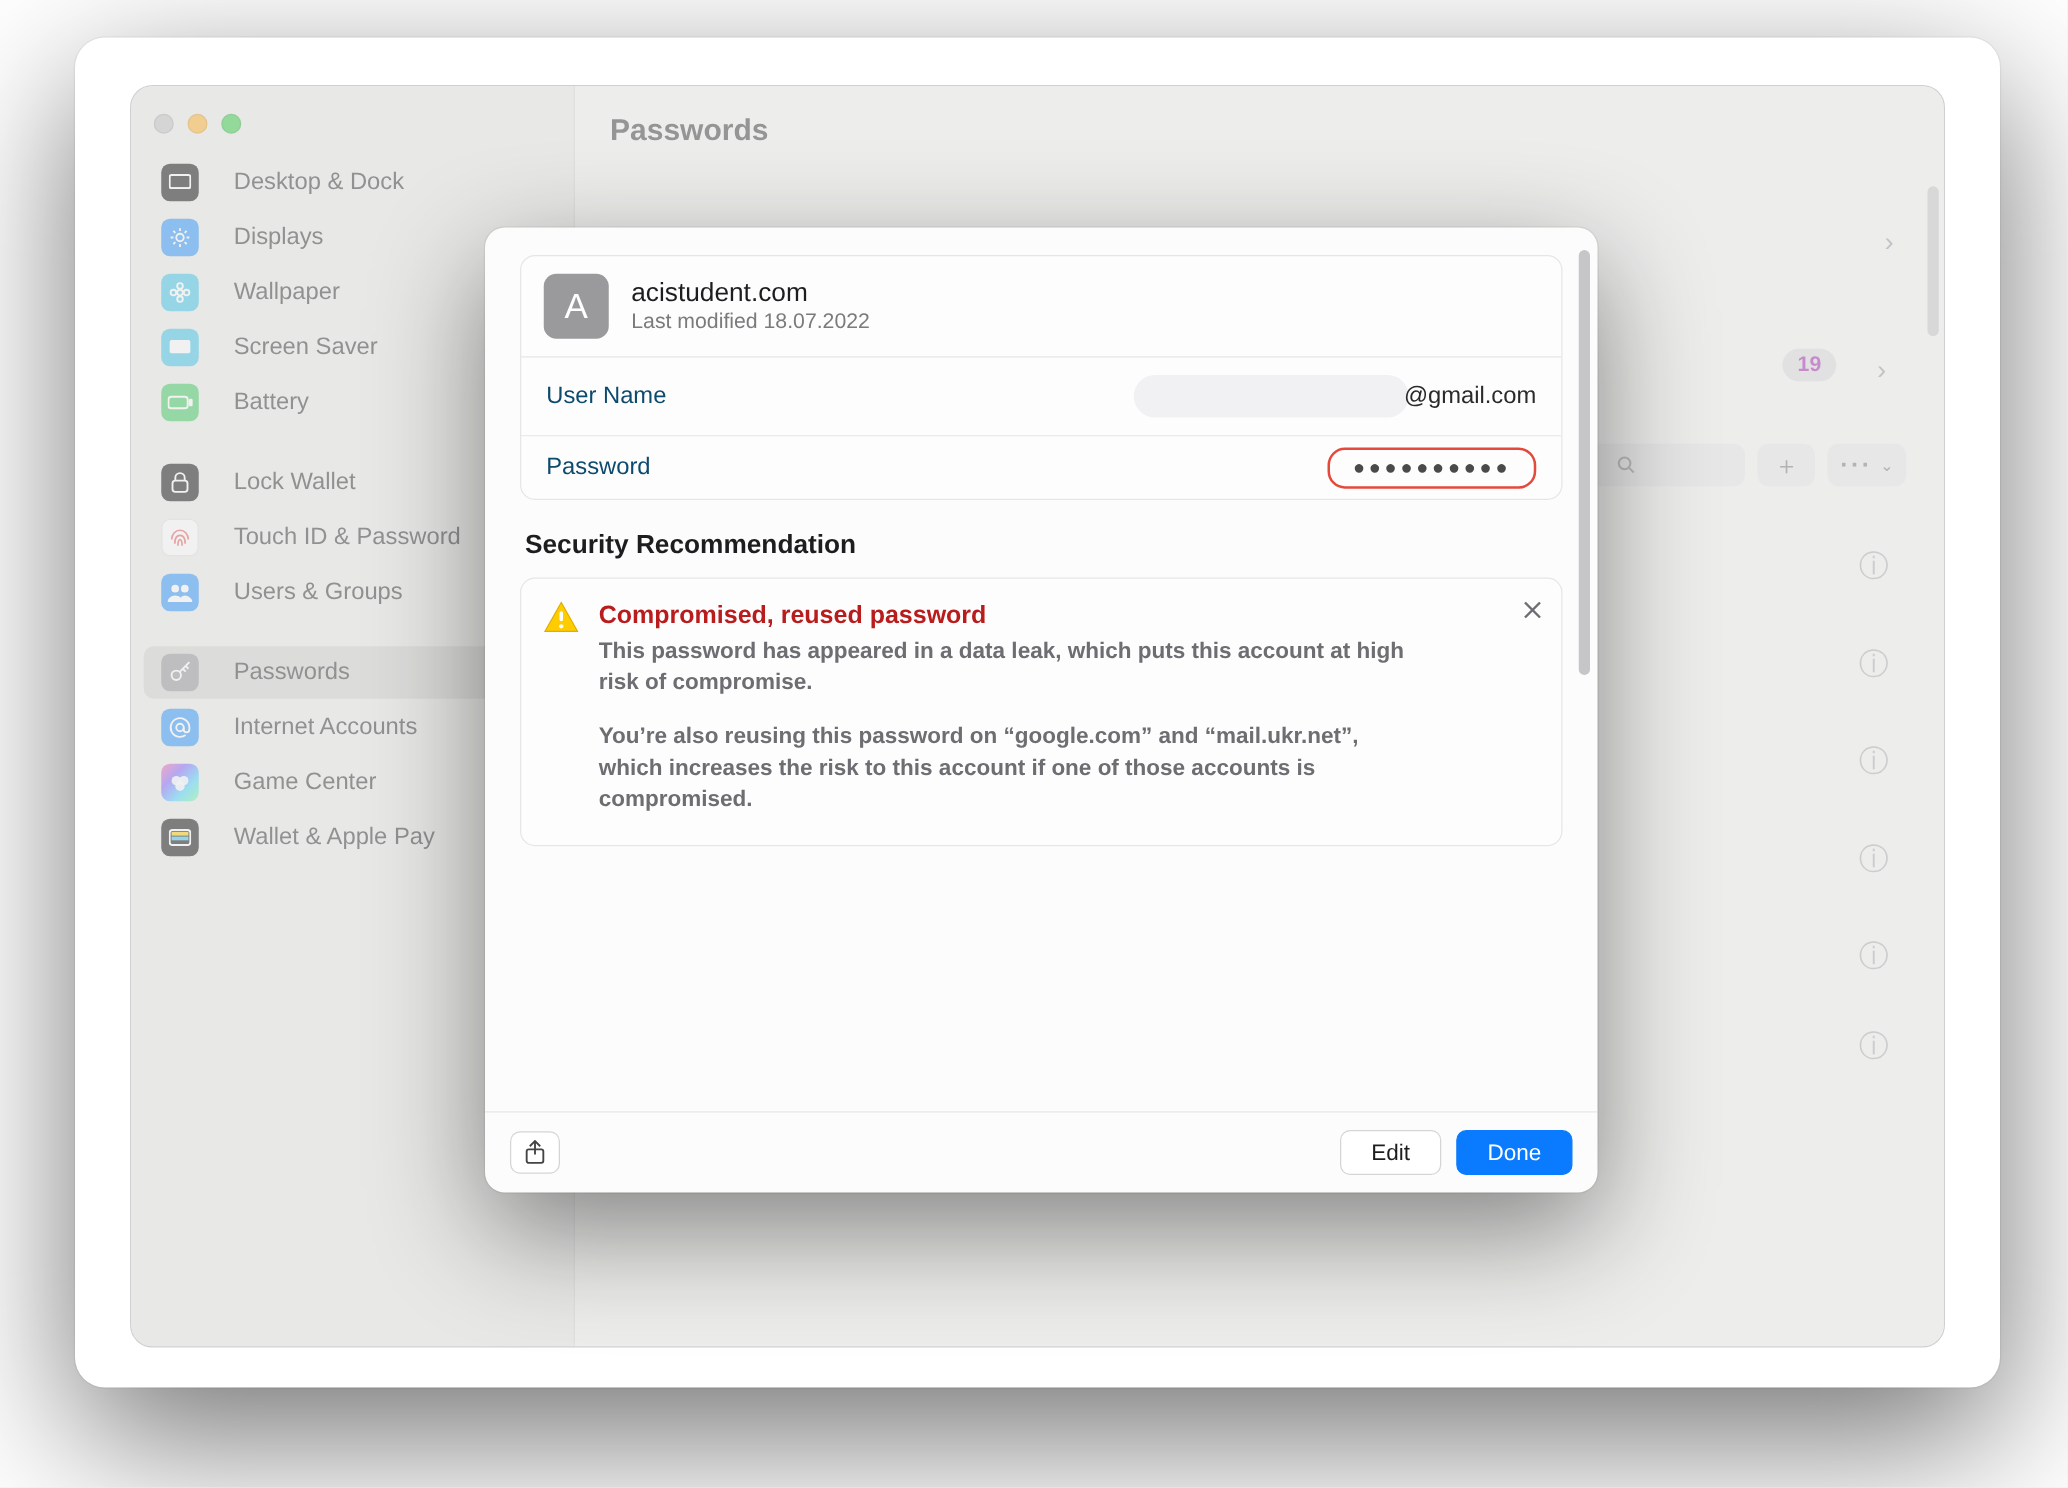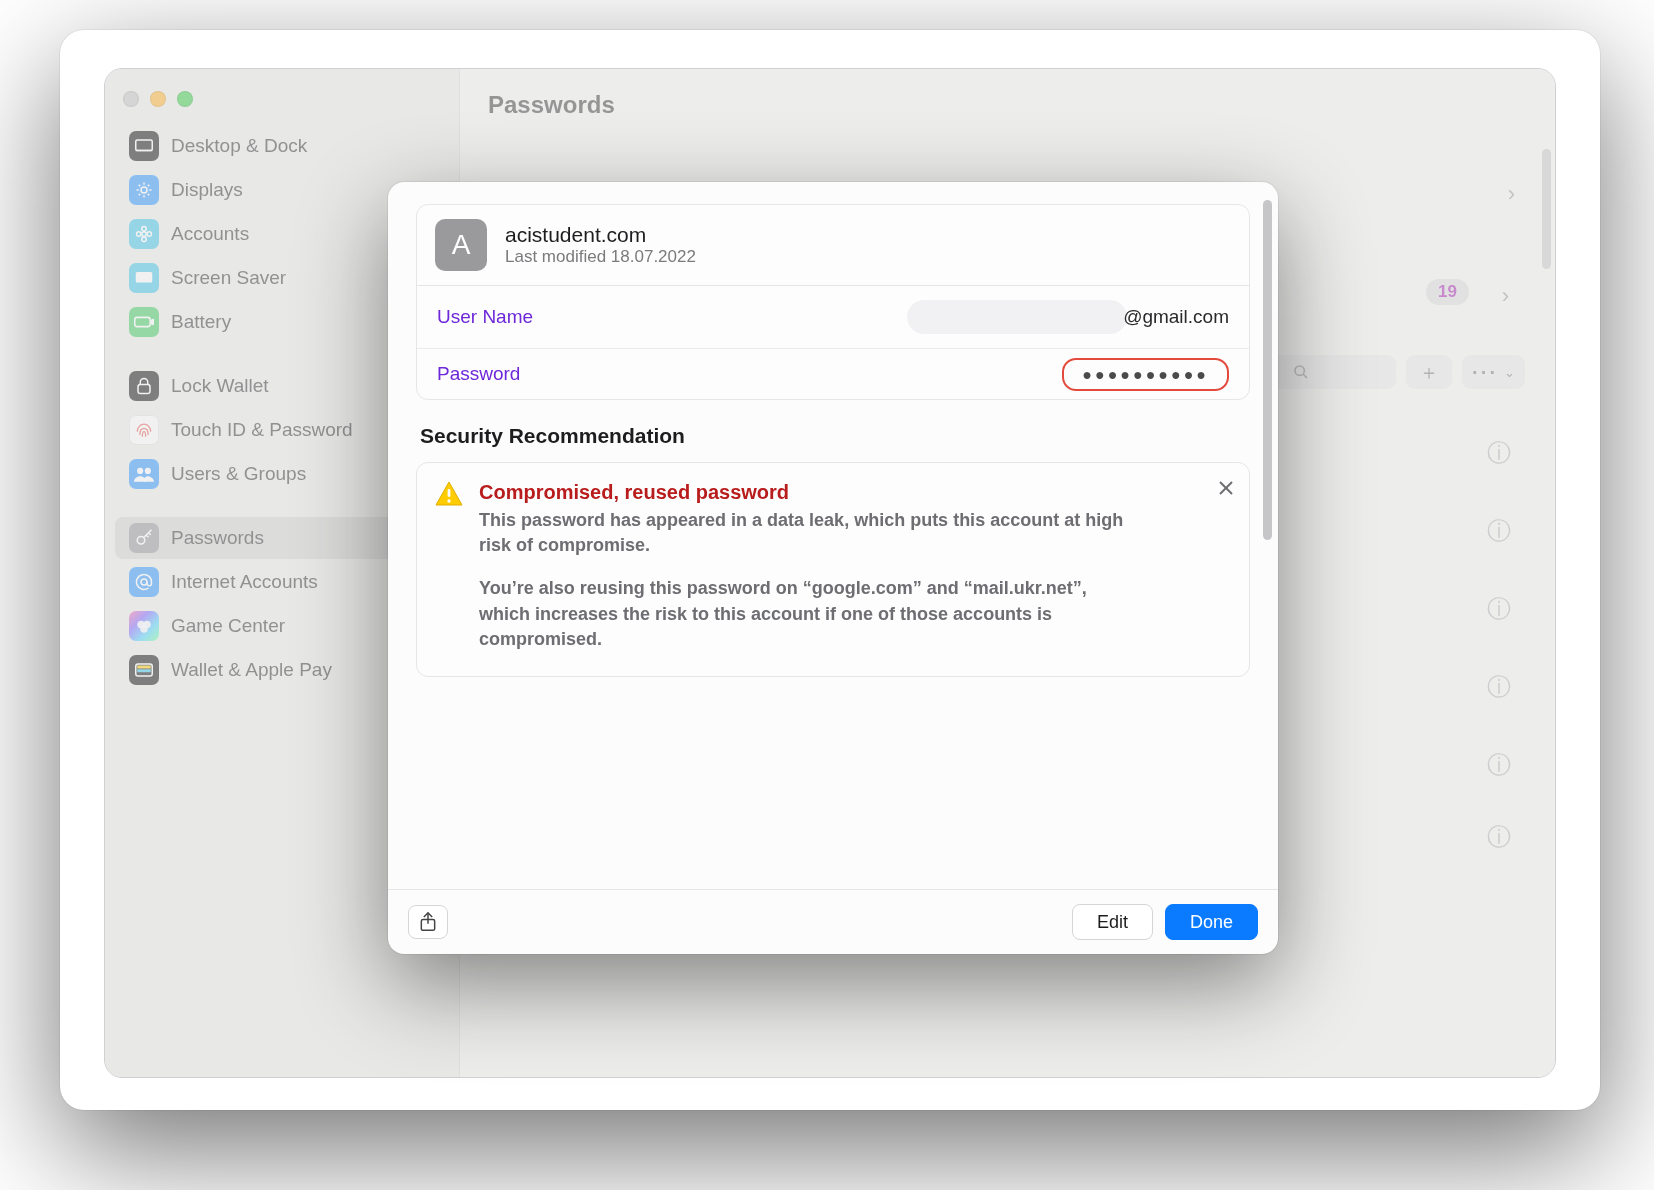--- a/index.html
+++ b/index.html
@@ -69,21 +69,21 @@
   .search-wrap svg { flex: none; }
   .search-wrap input {
     border: none; background: transparent; outline: none;
     font-size: 19px; color: #7b7b7e; margin-left: 8px;
     width: 100%;
   }
 
   .side-list { flex: 1; overflow: hidden; }
   .side-item {
     display: flex; align-items: center;
-    gap: 12px;
+    gap: 28px;
     padding: 6px 14px;
     margin: 2px 10px;
     border-radius: 8px;
     font-size: 19px;
     color: #2a2a2c;
     white-space: nowrap;
     overflow: hidden;
   }
   .side-item.selected { background: #d0d0cf; }
   .side-icon {
@@ -207,21 +207,21 @@
   .hdr .site { font-size: 21px; font-weight: 500; color: #1d1d1f; }
   .hdr .mod  { font-size: 17px; color: #7b7b7e; }
 
   .kv {
     display: flex; align-items: center; justify-content: space-between;
     padding: 14px 20px;
     border-bottom: 1px solid #eceaea;
     font-size: 19px;
   }
   .kv:last-child { border-bottom: none; }
-  .kv .label { color: #6d28d9; text-align: center; }
+  .kv .label { color: #0c4a6e; text-align: center; }
   .kv .value { color: #2a2a2c; }
   .blur-pill {
     background: #f1f1f3;
     border-radius: 20px;
     padding: 6px 16px;
     color: #4a4a4c;
     letter-spacing: .3px;
   }
   .pw-ring {
     border: 2.5px solid #e44a3c;
@@ -345,21 +345,21 @@
       <div class="side-item">
         <span class="side-icon" style="background:#35c0e6">
           <svg width="18" height="18" viewBox="0 0 24 24" fill="none" stroke="#fff" stroke-width="2">
               <circle cx="12" cy="12" r="3"></circle>
               <circle cx="12" cy="5" r="3"></circle>
               <circle cx="12" cy="19" r="3"></circle>
               <circle cx="5" cy="12" r="3"></circle>
               <circle cx="19" cy="12" r="3"></circle>
             </svg>
         </span>
-        <span>Accounts</span>
+        <span>Wallpaper</span>
       </div>
       <div class="side-item">
         <span class="side-icon" style="background:#35c0e6">
           <svg width="18" height="14" viewBox="0 0 24 18" fill="#fff">
               <rect x="1" y="1" width="22" height="14" rx="2"></rect>
             </svg>
         </span>
         <span>Screen Saver</span>
       </div>
       <div class="side-item">

